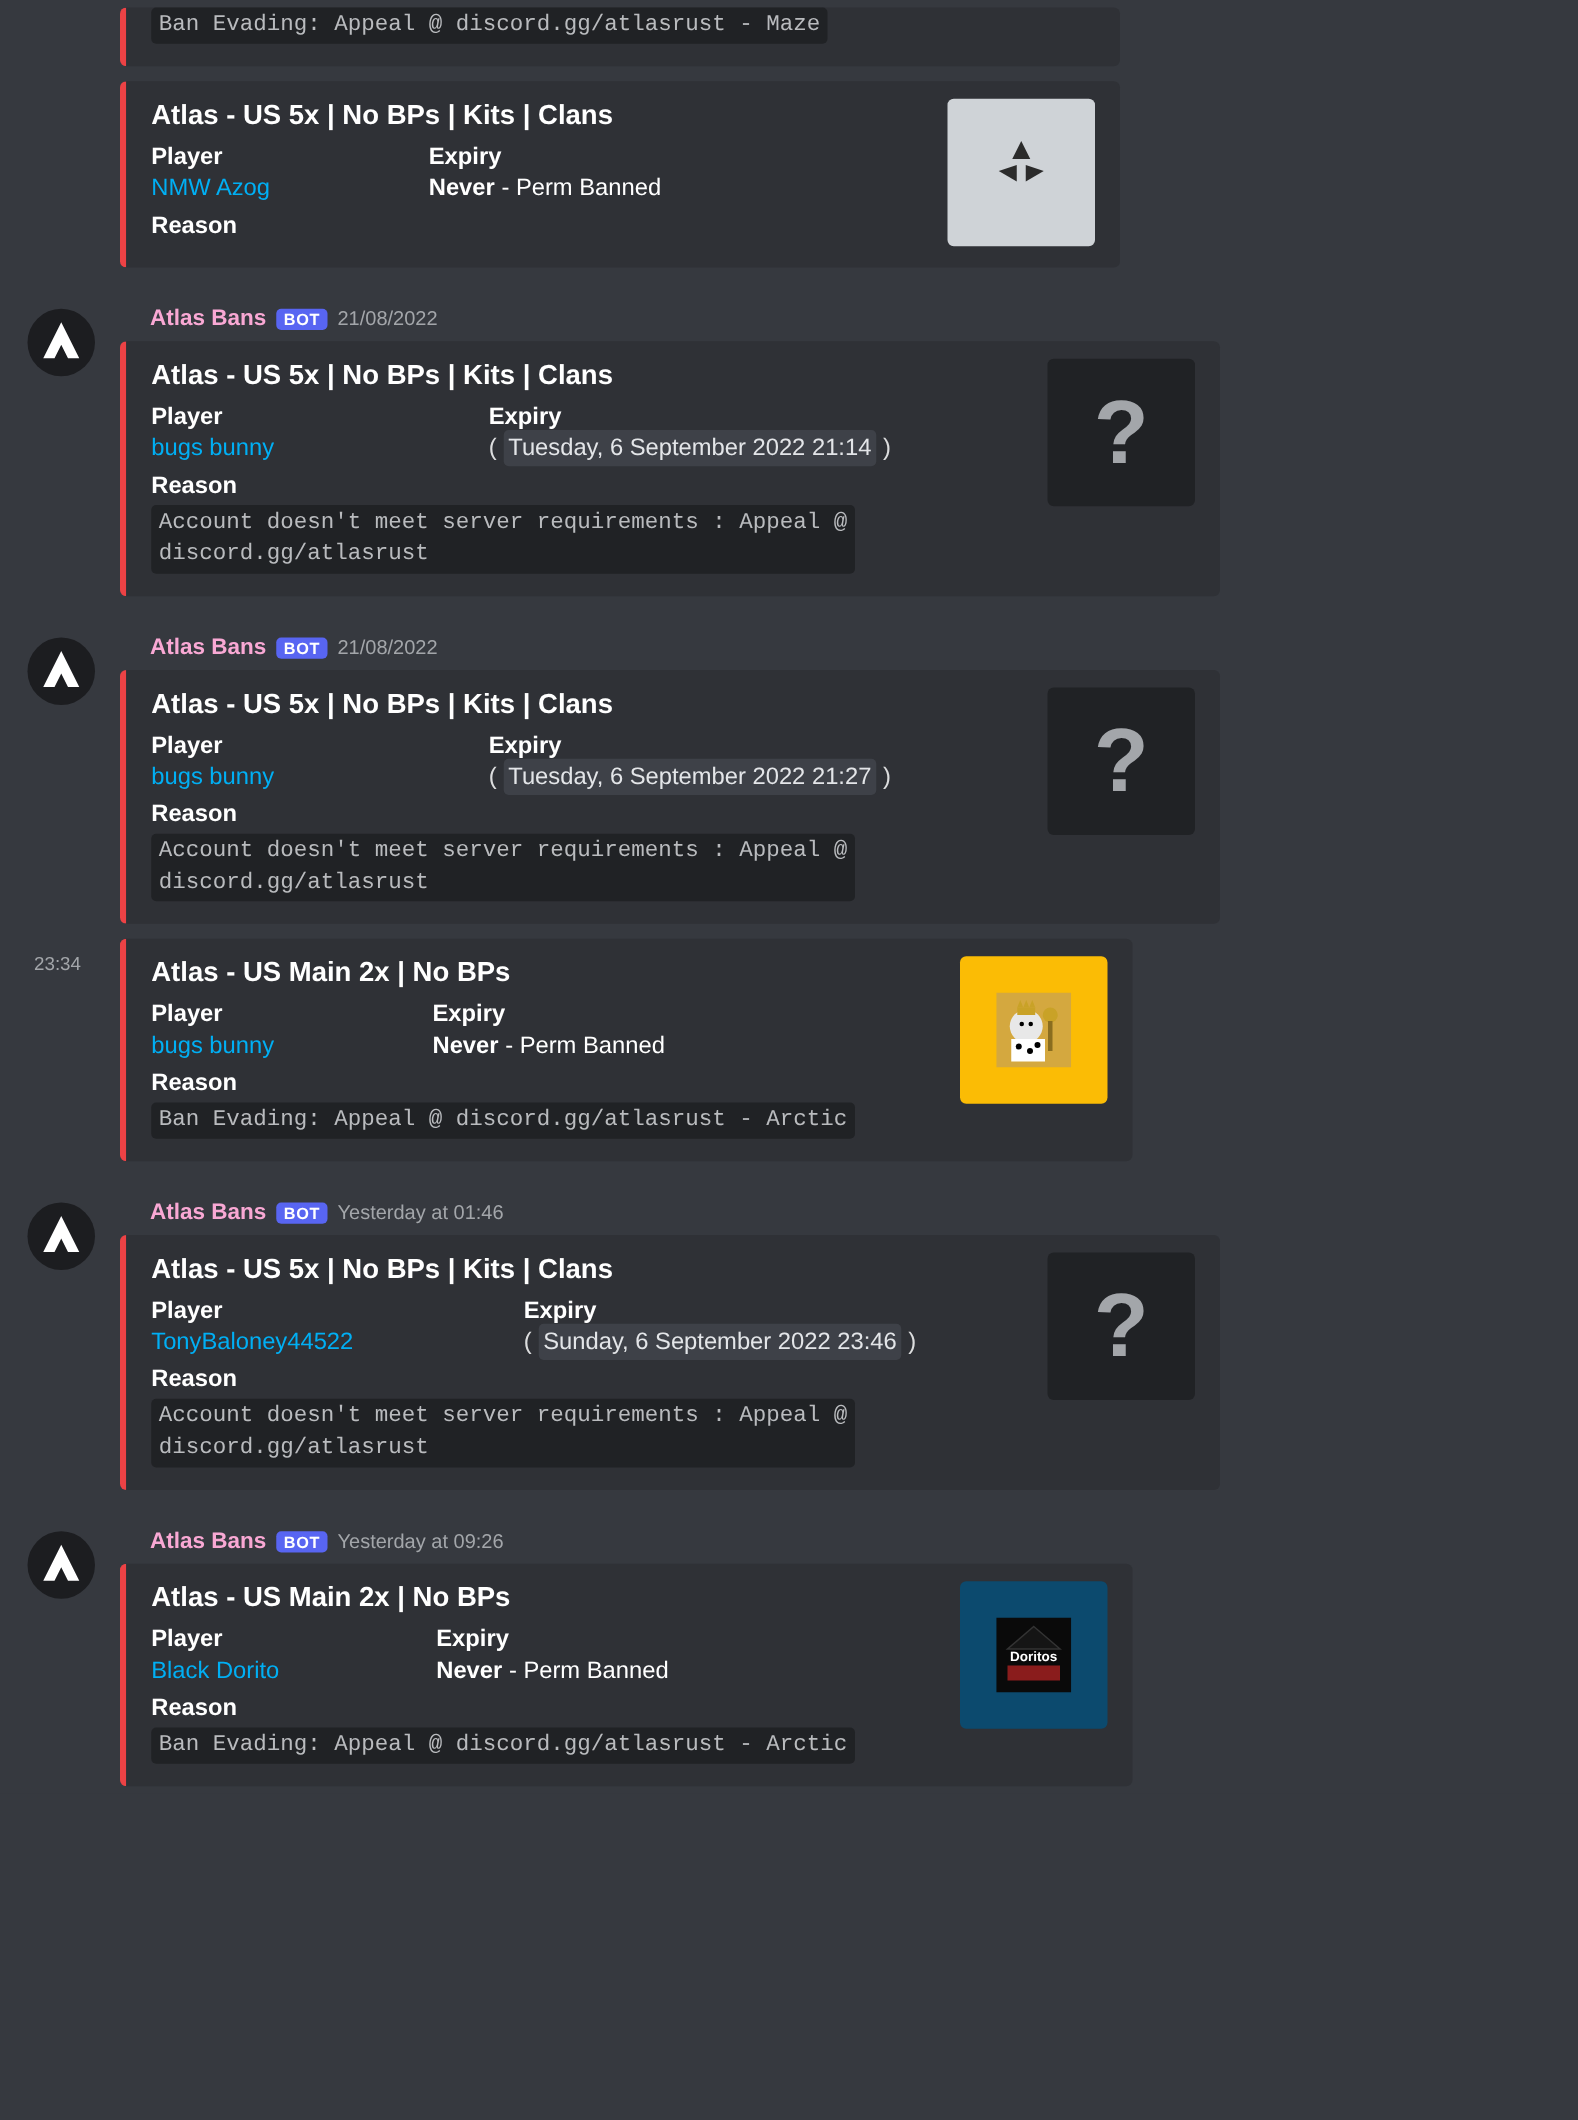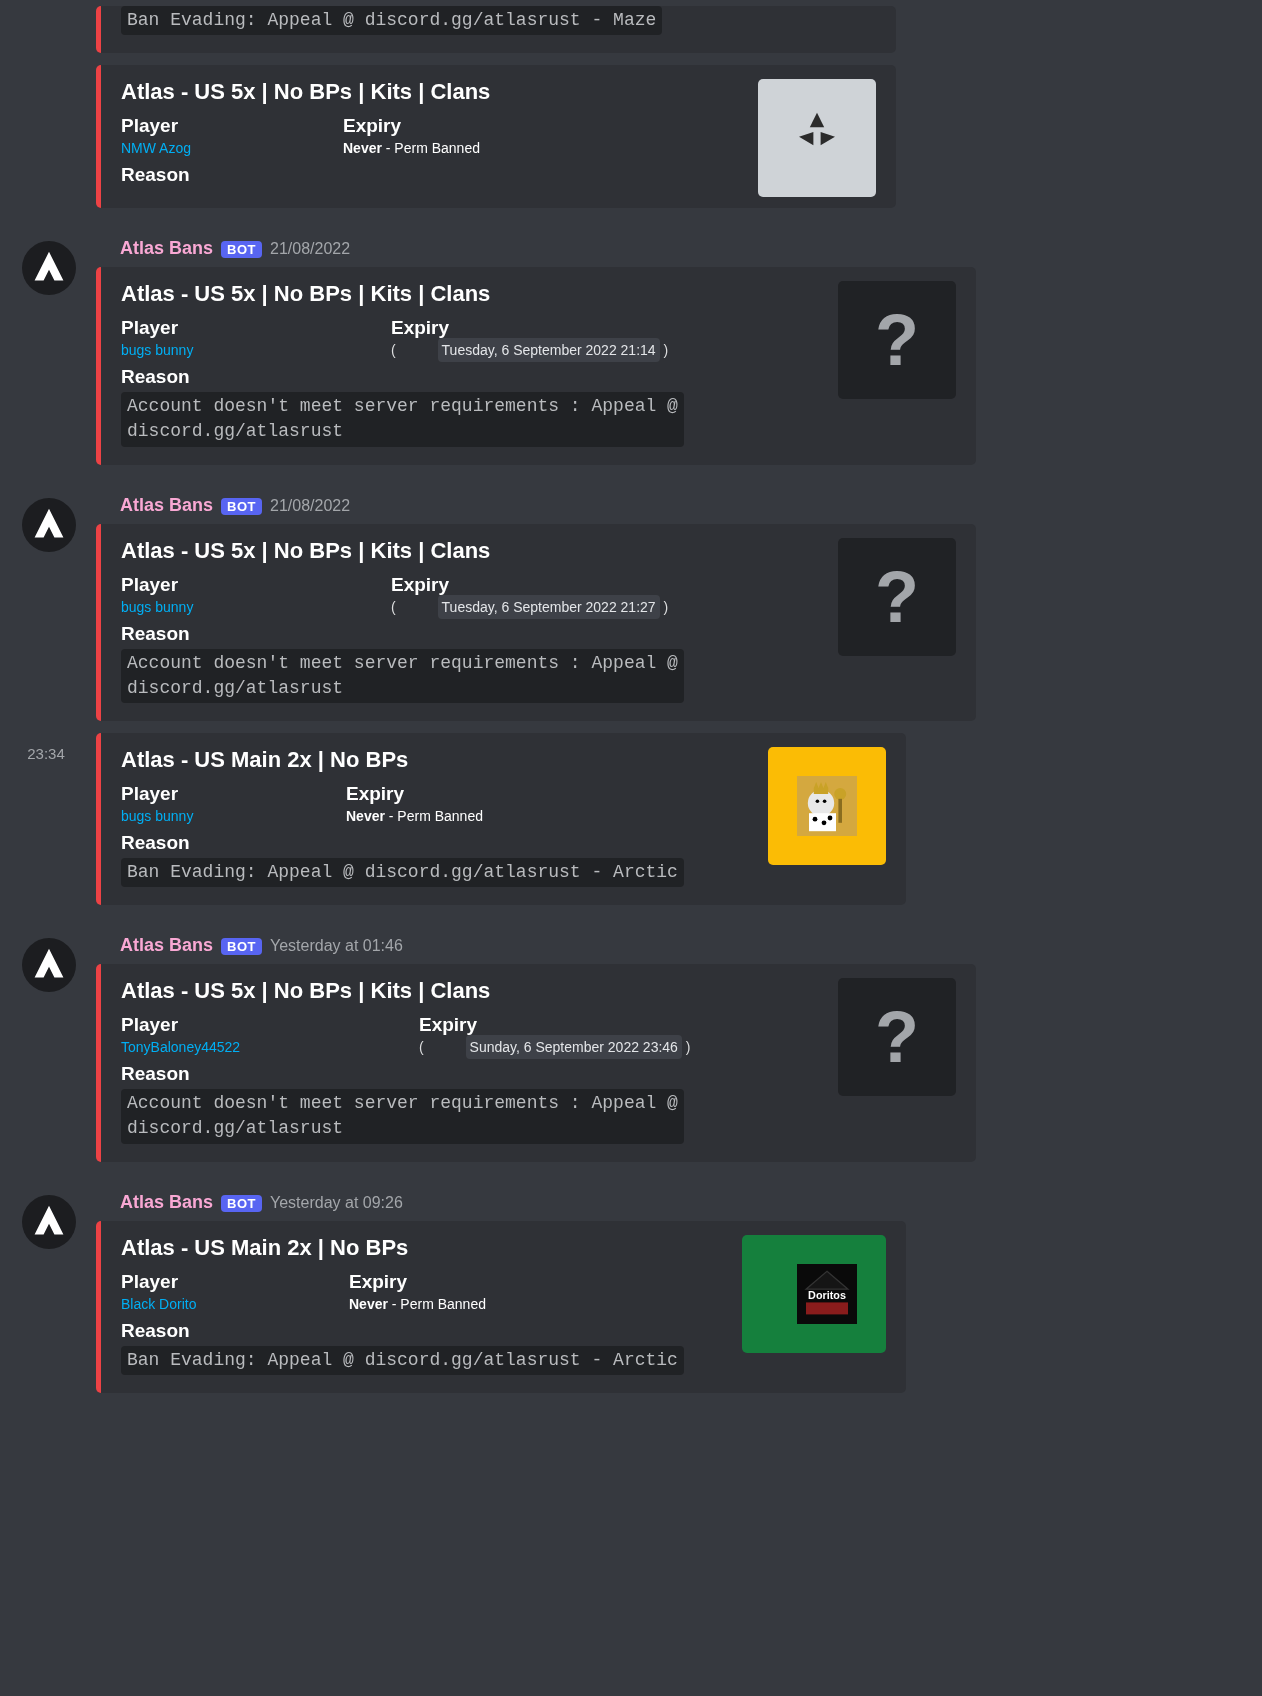--- a/index.html
+++ b/index.html
@@ -96,39 +96,38 @@
     margin-bottom: 8px;
     align-items: center;
   }
   .embed-field .field-name {
     color: #fff;
     font-weight: 700;
     font-size: 19px;
     margin-bottom: 3px;
   }
   .embed-field .field-value {
-    font-size: 14px;
+    font-size: 19px;
     color: #dcddde;
   }
   .player-link {
     color: #00aff4;
   }
   .expiry-never {
     color: #fff;
     font-weight: 700;
   }
   .expiry-rest {
     color: #ffffff;
   }
   .expiry-ts {
     background: rgba(79,84,92,0.48);
     padding: 4px 4px;
     border-radius: 4px;
     color: #e3e5e8;
-    margin-left: 38px;
   }
   .reason-label {
     color: #fff;
     font-weight: 700;
     font-size: 19px;
     margin-top: 6px;
     margin-bottom: 4px;
   }
   .reason-code {
     font-family: Consolas, "Courier New", monospace;
@@ -178,26 +177,25 @@
   .date-divider-text {
     color: #a3a6aa;
     font-size: 16px;
     font-weight: 700;
     padding: 0 8px;
   }
   .thumb-king {
     background: #fbbc05;
   }
   .thumb-doritos {
-    background: #15803d;
+    background: #0c4a6e;
     color:#fff;
     font-size:24px;
     font-weight:bold;
     font-family: Arial, sans-serif;
-    padding-left: 26px;
   }
   .rust-icon {
     width: 90px;
     height: 90px;
   }
 </style>
 </head>
 <body>
 
 <div class="messages-container" id="container">

